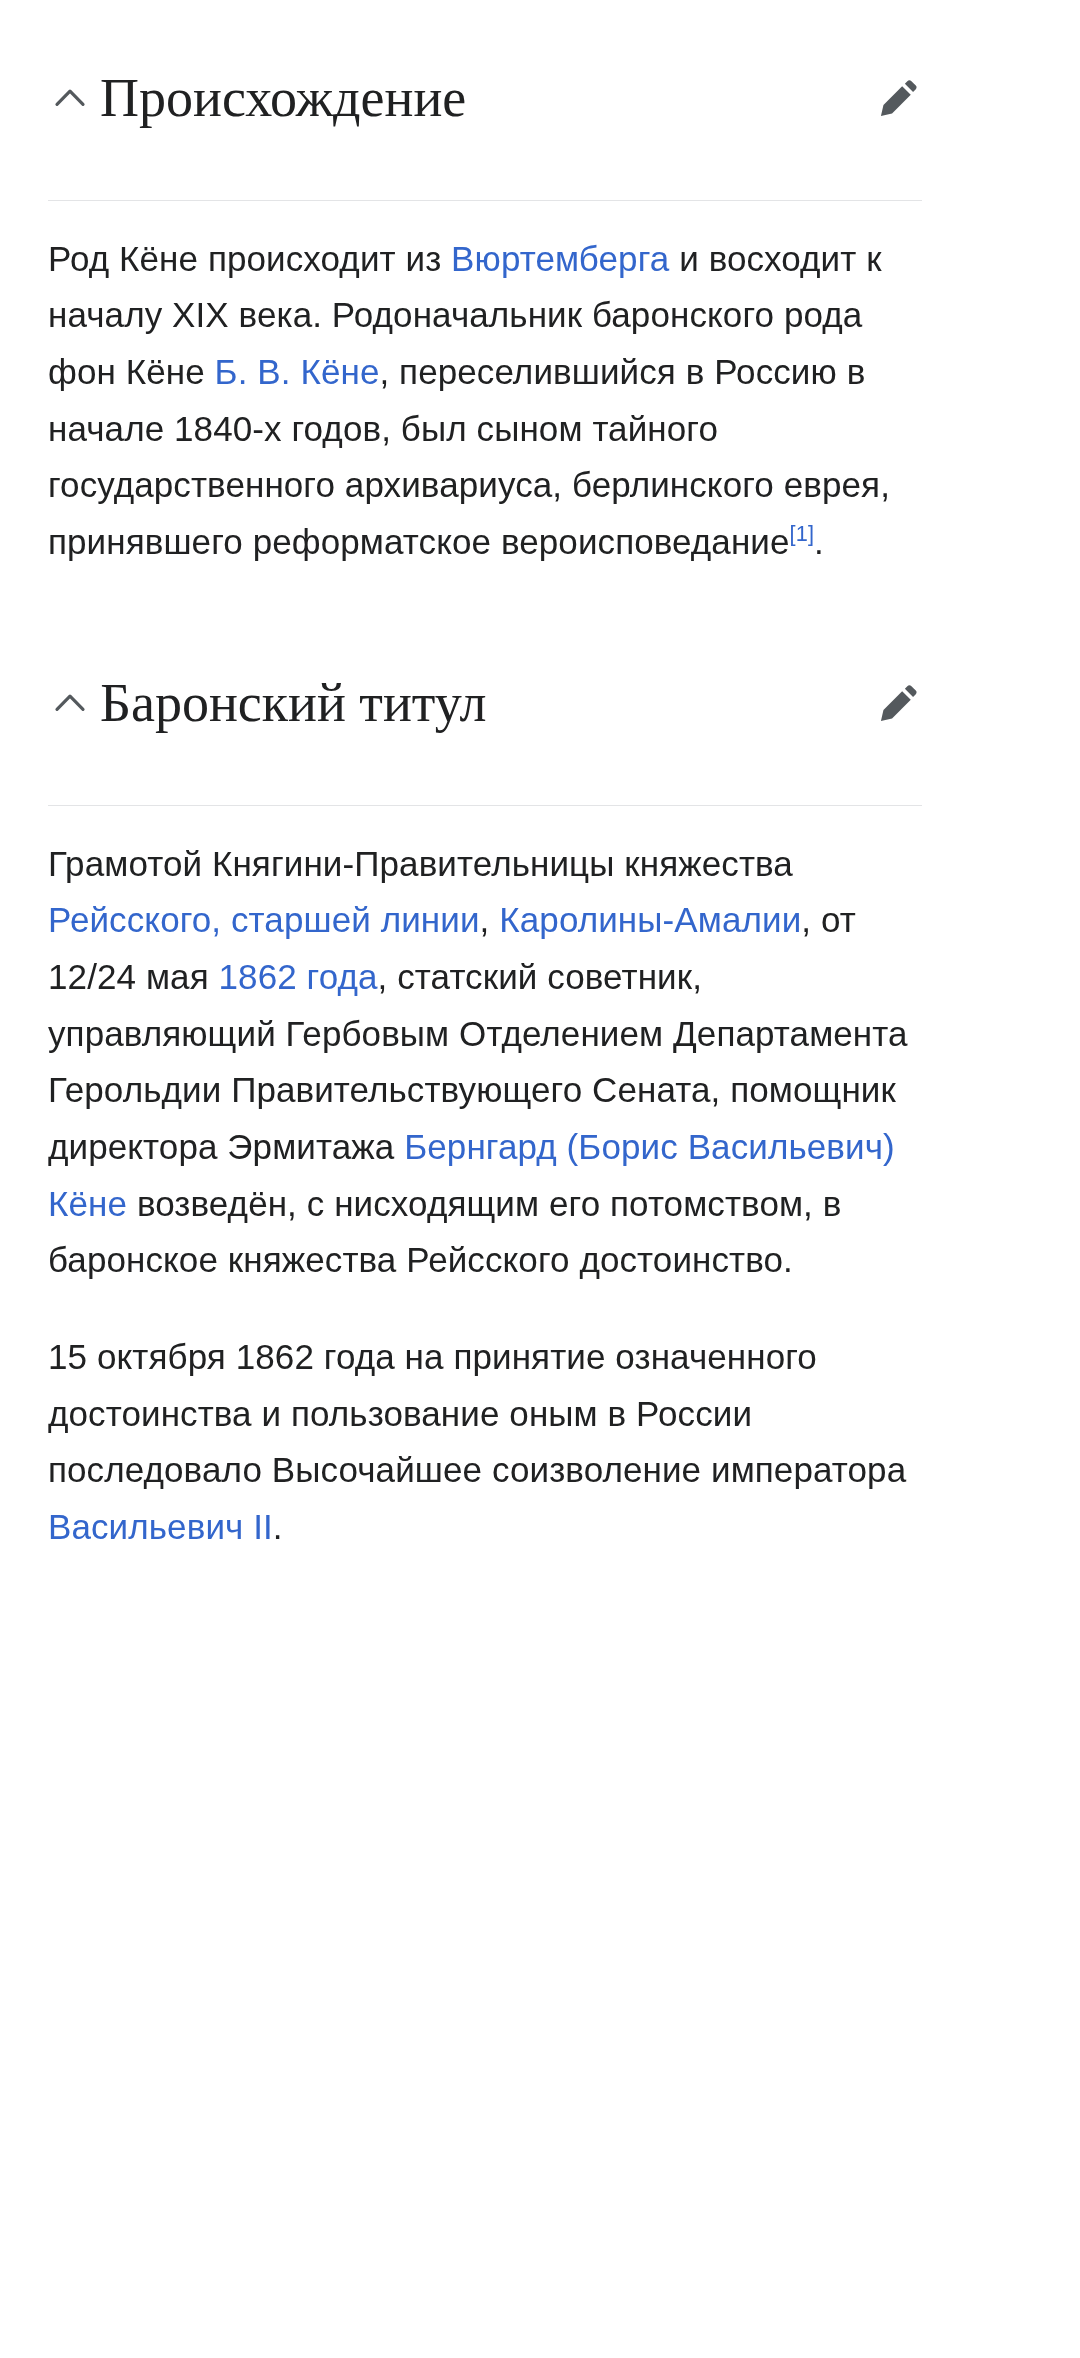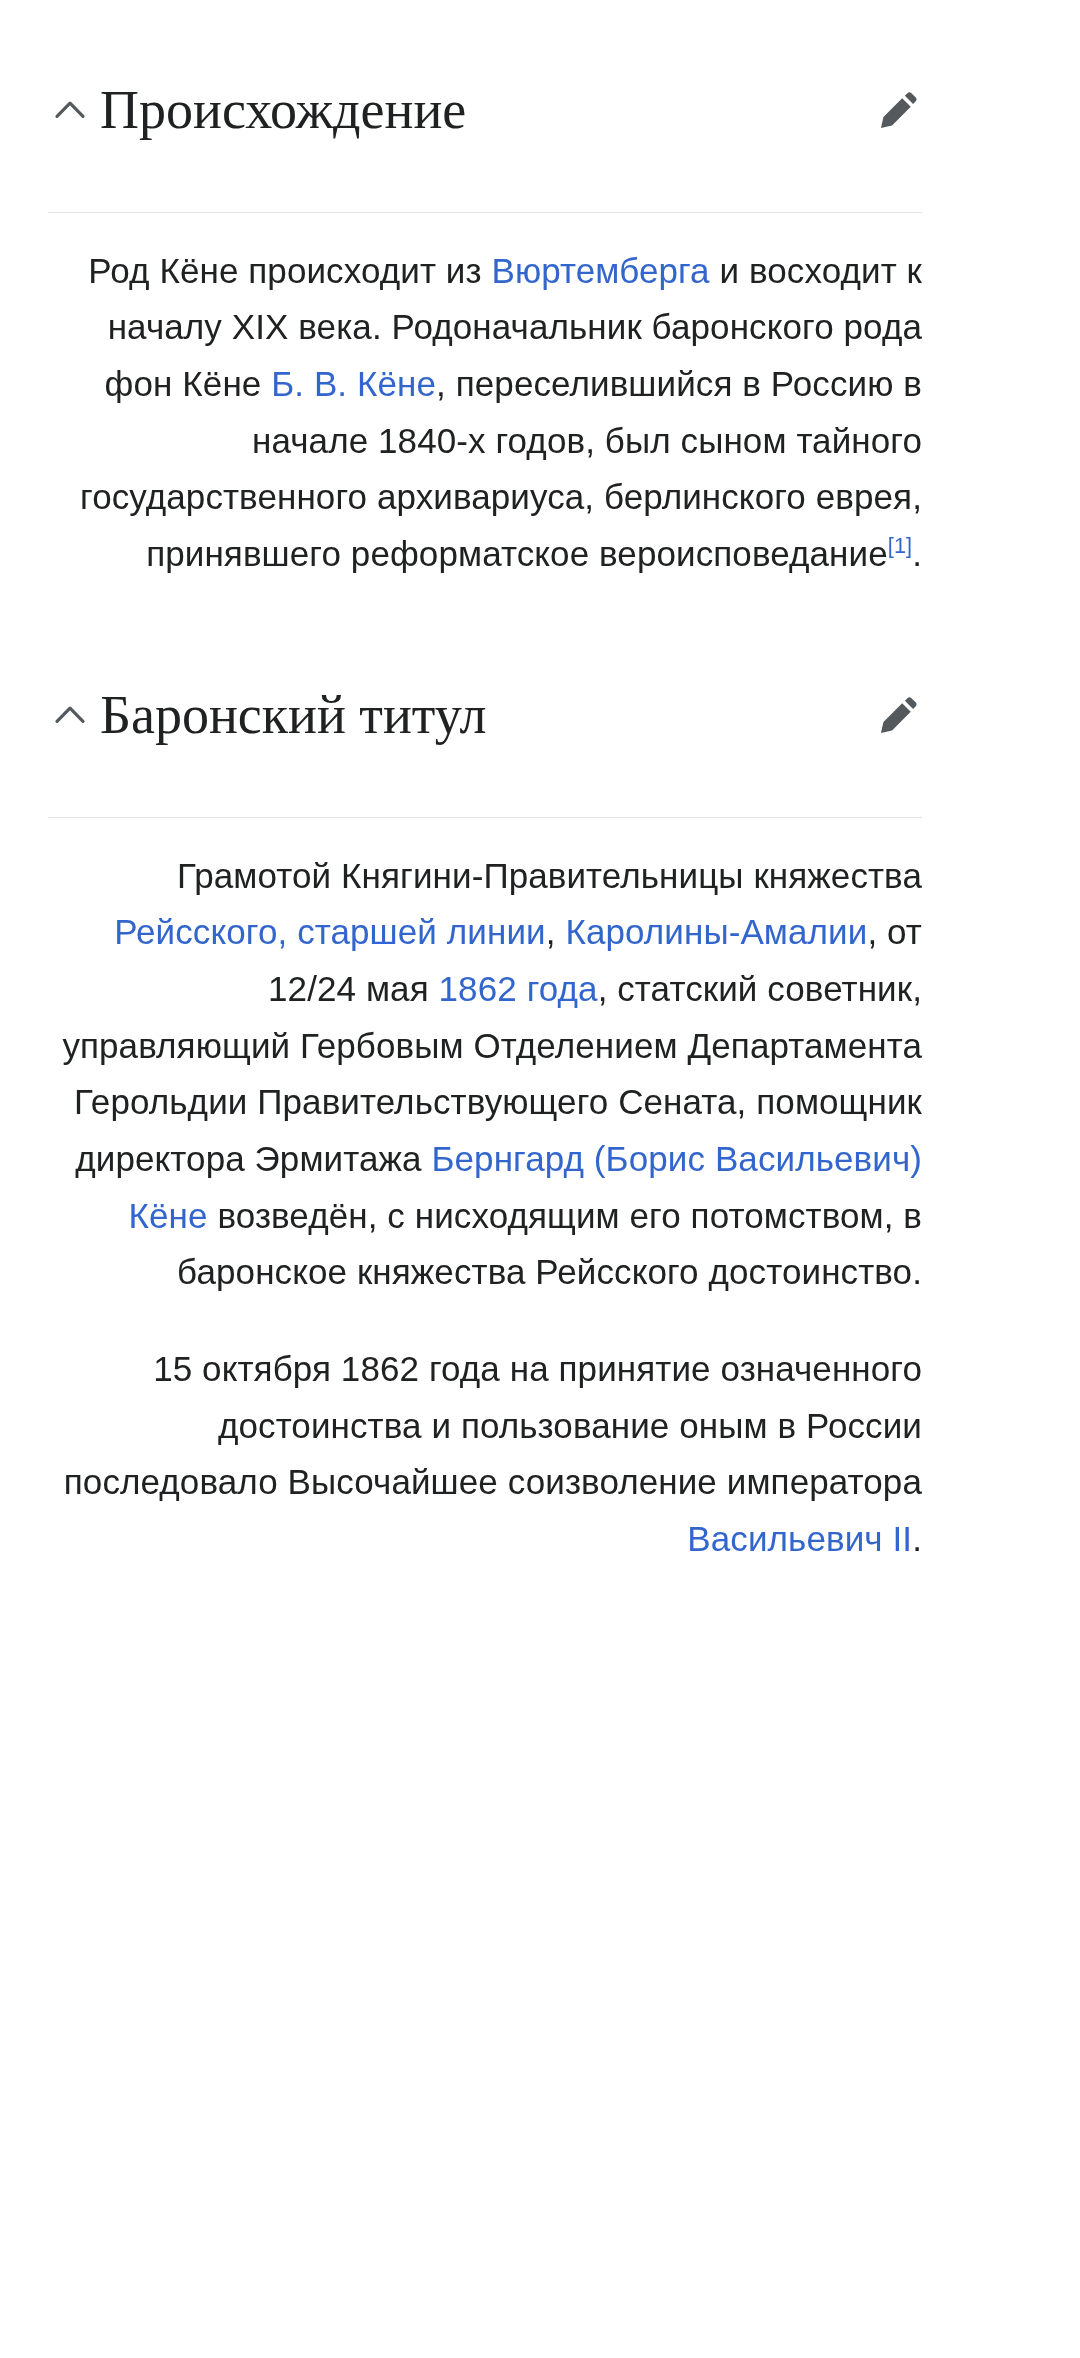--- a/index.html
+++ b/index.html
@@ -10,21 +10,21 @@
   body {
     width: 1080px;
     min-height: 2358px;
     font-family: "Liberation Sans", sans-serif;
     color: #202122;
     -webkit-font-smoothing: antialiased;
   }
   .page {
     width: 970px;
     box-sizing: border-box;
-    padding: 12px 48px;
+    padding: 0 48px;
   }
 
   
   .section {
     margin: 0;
   }
   .section-head {
     display: flex;
     align-items: center;
     padding-top: 22px;
@@ -59,21 +59,20 @@
     height: 46px;
     display: flex;
     align-items: center;
     justify-content: center;
     margin-left: 10px;
   }
 
   
   .section-body {
     padding-top: 30px;
-    text-align: right;
   }
   p.para {
     margin: 0 0 40px 0;
     font-size: 35px;
     line-height: 1.62;
     color: #202122;
     letter-spacing: 0.1px;
   }
   p.para:last-child {
     margin-bottom: 0;

